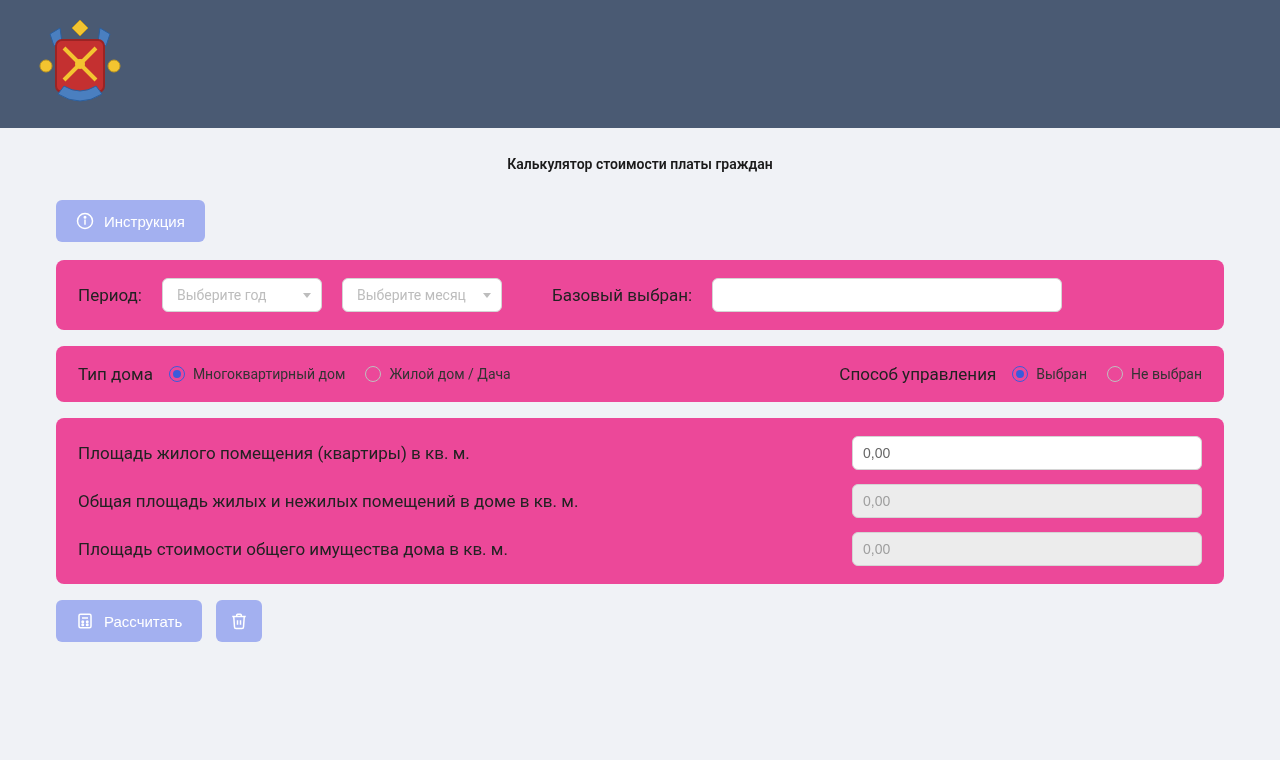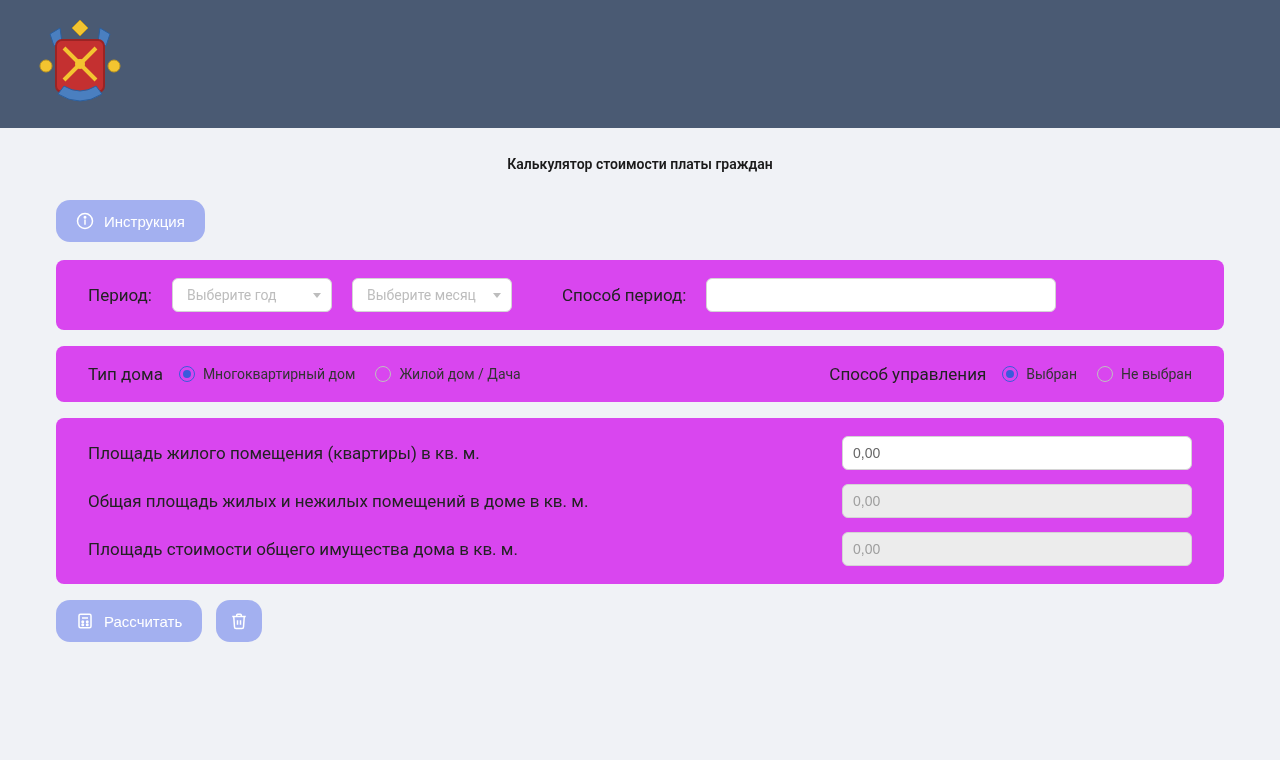--- a/index.html
+++ b/index.html
@@ -38,39 +38,39 @@
       text-align: center;
       font-size: 14px;
       font-weight: 600;
       color: #1a1a1a;
       margin-bottom: 28px;
     }
     .btn {
       background: #a3b0f0;
       color: #fff;
       border: none;
-      border-radius: 14px;
+      border-radius: 6px;
       padding: 12px 20px;
       font-size: 15px;
       display: inline-flex;
       align-items: center;
       gap: 10px;
       cursor: pointer;
       font-weight: 500;
     }
     .btn-icon-only {
       padding: 12px 14px;
     }
     .instruction-row {
       margin-bottom: 18px;
     }
     .card {
-      background: #d946ef;
+      background: #ec4899;
       border-radius: 8px;
-      padding: 18px 32px;
+      padding: 18px 22px;
       margin-bottom: 16px;
     }
     .row-flex {
       display: flex;
       align-items: center;
       gap: 20px;
     }
     .label {
       font-size: 17px;
       color: #222;
@@ -202,21 +202,21 @@
 
   <div class="card">
     <div class="row-flex">
       <span class="label">Период:</span>
       <div class="select">
         <span>Выберите год</span>
       </div>
       <div class="select">
         <span>Выберите месяц</span>
       </div>
-      <span class="label" style="margin-left:30px">Способ период:</span>
+      <span class="label" style="margin-left:30px">Базовый выбран:</span>
       <input class="text-input" value="" style="">
     </div>
   </div>
 
   <div class="card">
     <div class="row-flex between">
       <div class="sub-group">
         <span class="label">Тип дома</span>
         <div class="radio-group">
           <label class="radio">

